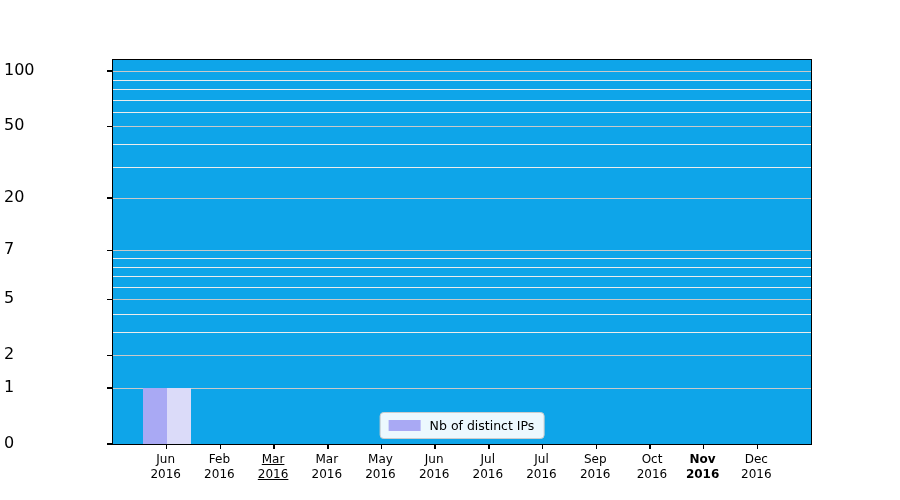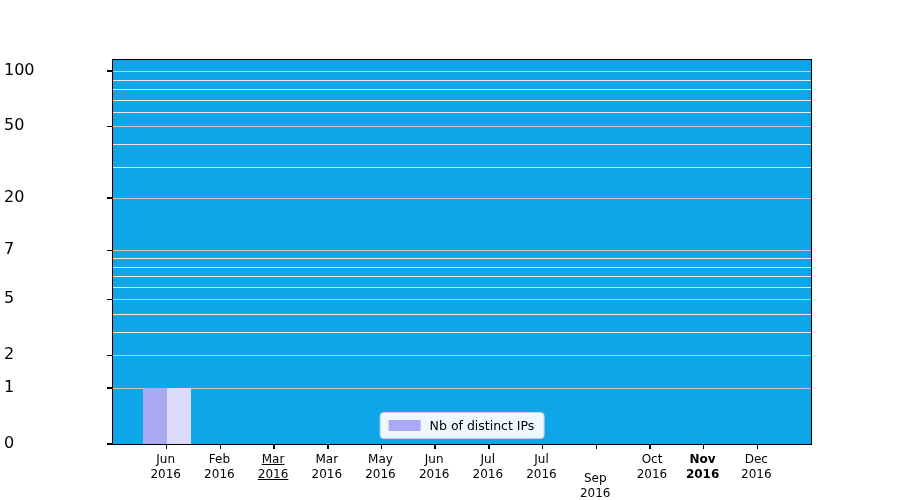--- a/index.html
+++ b/index.html
@@ -187,21 +187,21 @@
       <div>2016</div>
     </div>
     <div class="xtick-label" style="left: 459.8px; top: 452px;">
       <div>Jul</div>
       <div>2016</div>
     </div>
     <div class="xtick-label" style="left: 513.5px; top: 452px;">
       <div>Jul</div>
       <div>2016</div>
     </div>
-    <div class="xtick-label" style="left: 567.2px; top: 452px; margin-top: 19px;">
+    <div class="xtick-label" style="left: 567.2px; top: 452px;">
       <div>Sep</div>
       <div>2016</div>
     </div>
     <div class="xtick-label" style="left: 624px; top: 452px;">
       <div>Oct</div>
       <div>2016</div>
     </div>
     <div class="xtick-label" style="left: 674.6px; top: 452px; font-weight: bold;">
       <div>Nov</div>
       <div>2016</div>

